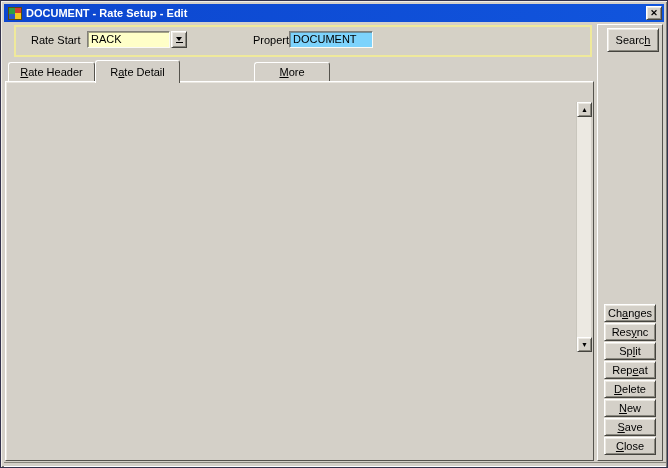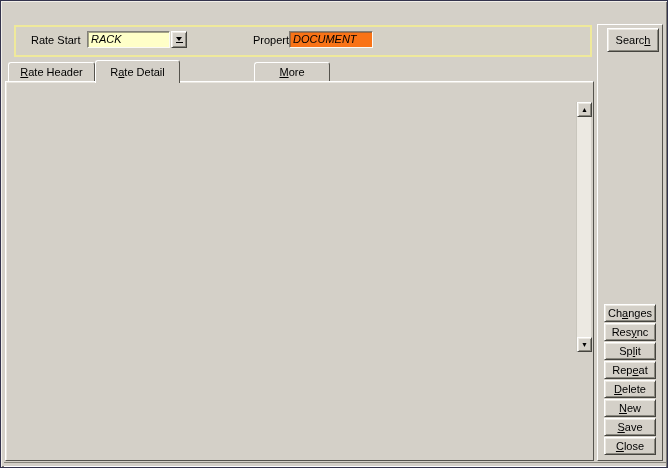--- a/index.html
+++ b/index.html
@@ -21,24 +21,24 @@
   .app-icon { width:14px; height:13px; border:1px solid #5a4a10;
     background:conic-gradient(#d23b2f 0 25%, #f4c81e 25% 50%, #2b57c4 50% 75%, #2f9e43 75%); }
   .close-btn { position:absolute; right:2px; top:2px; width:16px; height:14px;
     display:flex; align-items:center; justify-content:center; font-size:9px; font-weight:bold; color:#000; }
 
   .btn3d { background:#d4d0c8; border:1px solid; border-color:#ffffff #45443f #45443f #ffffff;
     box-shadow: inset 1px 1px 0 #ece9e2, inset -1px -1px 0 #8a887f; }
   .btn { display:flex; align-items:center; justify-content:center; font-size:11px; white-space:nowrap; cursor:default; }
 
   .sunken { background:#fff; border:1px solid; border-color:#82807a #fbfaf5 #fbfaf5 #82807a;
-    box-shadow: inset 1px 1px 0 rgba(90,88,80,.55); font-style: italic; }
+    box-shadow: inset 1px 1px 0 rgba(90,88,80,.55); }
   .field { font-size:11px; line-height:13px; padding:1px 3px; white-space:nowrap; overflow:hidden; }
   .num { text-align:right; }
-  .disabled { background:#f97316; }
+  .disabled { background:#7dd3fc; }
 
   .lbl { font-size:11px; white-space:nowrap; }
   .rlabel { text-align:right; }
   .maroon { color:#9e3a38; }
   .bold { font-weight:bold; }
 
   
   .lov { display:flex; flex-direction:column; align-items:center; justify-content:center; }
   .lov .tri { width:0; height:0; border-left:3px solid transparent; border-right:3px solid transparent; border-top:4px solid #000; }
   .lov .bar { width:7px; height:1px; background:#000; margin-top:1px; }
@@ -96,20 +96,25 @@
 
   .statusbar { position:absolute; left:3px; top:461px; width:662px; height:5px;
     border-top:1px solid #87857c; border-bottom:1px solid #fff; background:#d4d0c8; }
   u { text-decoration:underline; }
 </style>
 </head>
 <body>
 
 <div class="window">
 
+  <div class="titlebar">
+    <div class="app-icon"></div>
+    <div class="title-text">DOCUMENT - Rate Setup - Edit</div>
+    <div class="close-btn btn3d">✕</div>
+  </div>
 
   <div class="hdr-panel"></div>
   <div class="abs lbl" style="left:30px;top:33px;">Rate Start</div>
   <div class="abs sunken field" style="left:86px;top:30px;width:83px;height:17px;background:#ffffc8;">RACK</div>
   <div class="abs btn3d lov" style="left:170px;top:30px;width:16px;height:17px;">
     <span class="tri"></span>
       <span class="bar"></span>
   </div>
   <div class="abs lbl" style="left:252px;top:33px;">Property</div>
   <div class="abs sunken field disabled" style="left:288px;top:30px;width:84px;height:17px;">DOCUMENT</div>

